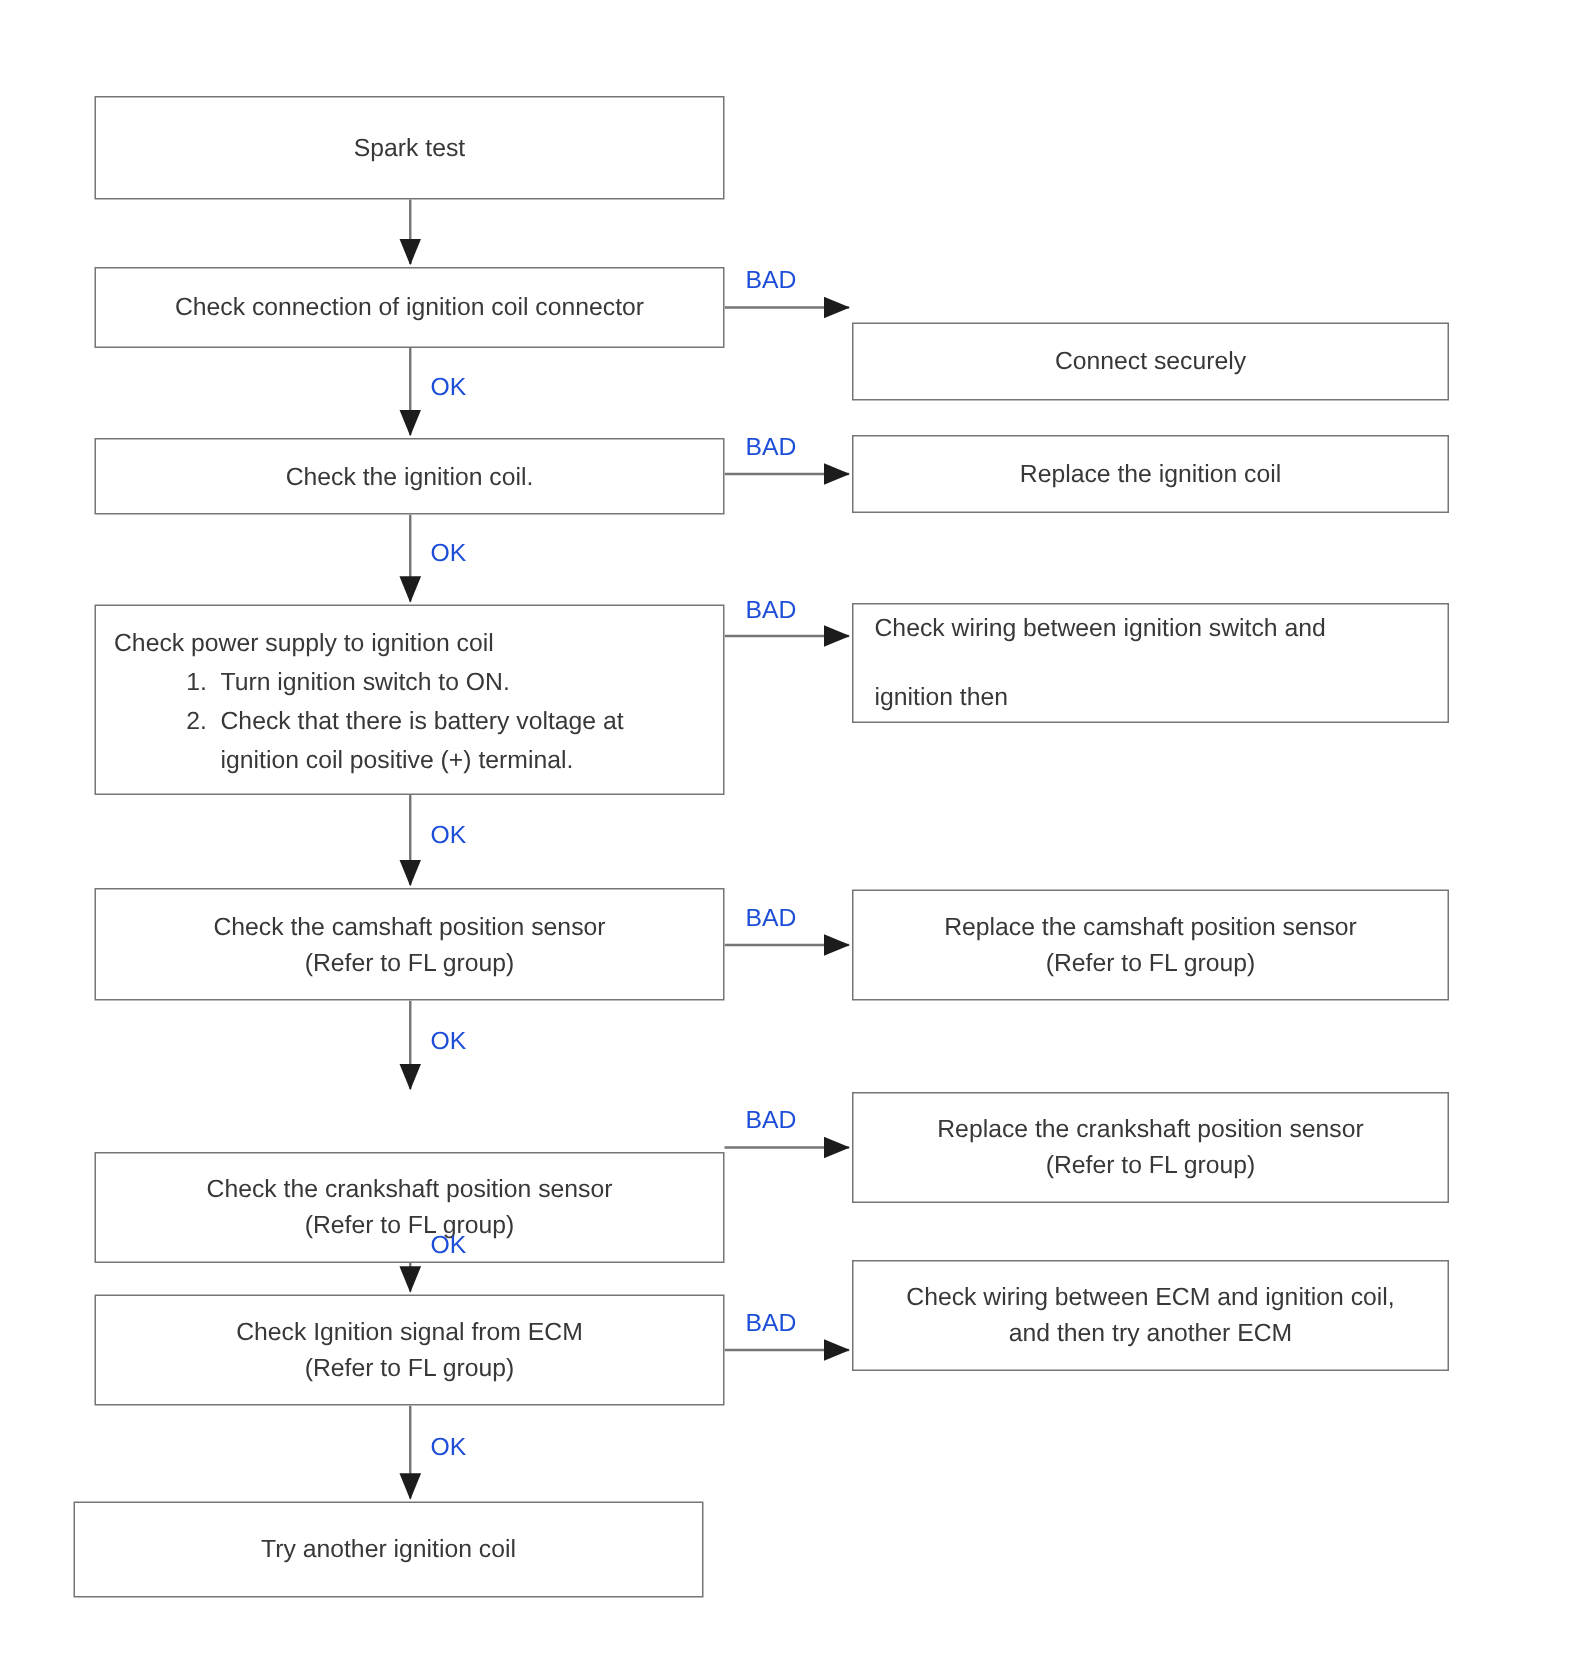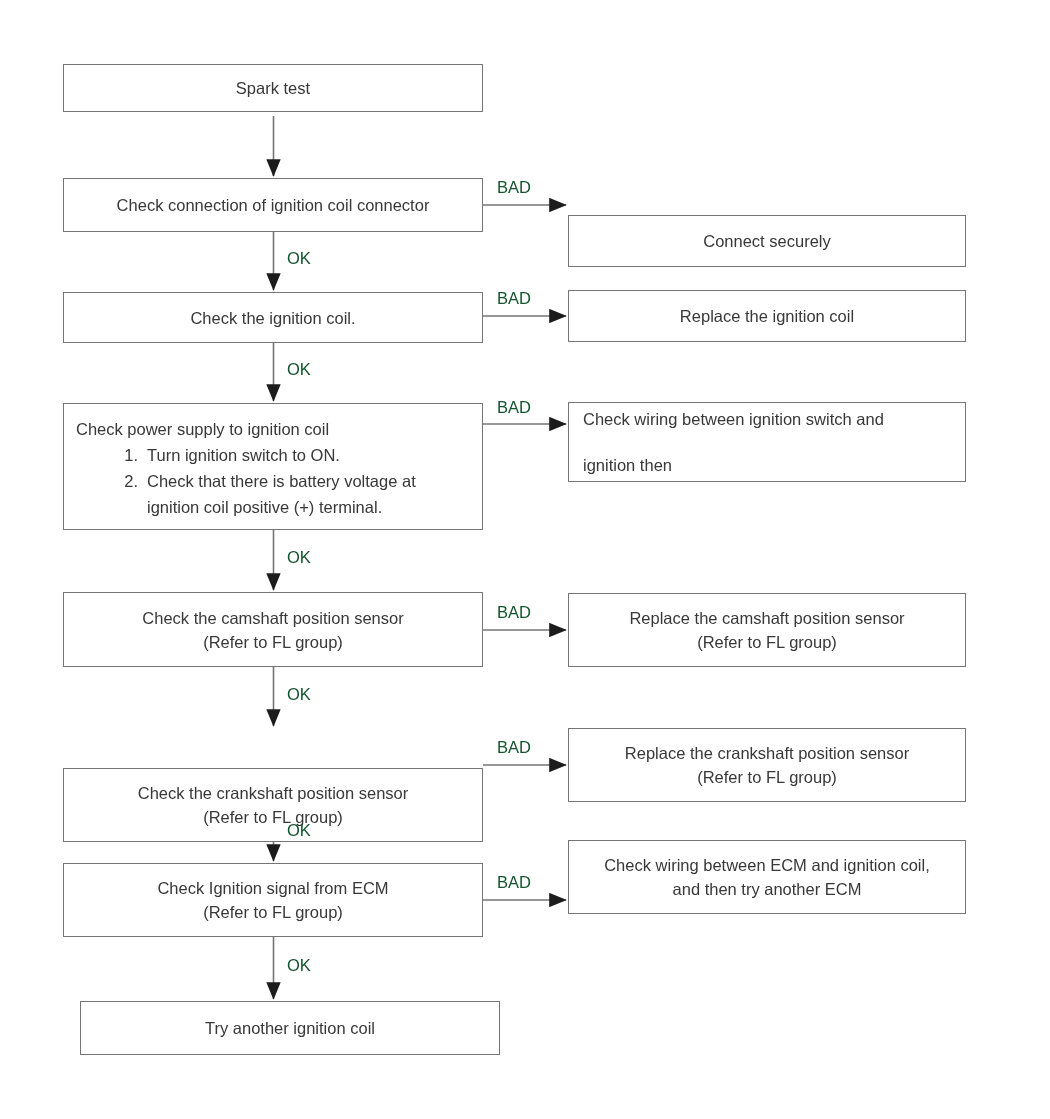--- a/index.html
+++ b/index.html
@@ -28,21 +28,21 @@
   }
   .box.align-left {
     align-items: flex-start;
     text-align: left;
     justify-content: flex-start;
   }
   .lbl {
     position: absolute;
     font-size: 16.5px;
     line-height: 16px;
-    color: #14532d;
+    color: #1d4ed8;
     white-space: nowrap;
   }
   .connectors {
     position: absolute;
     left: 0; top: 0;
     width: 1050px; height: 1119px;
   }
   
   .ps-box { padding: 12px 22px 10px 12px; line-height: 26px; }
   .ps-item { display: flex; margin-left: 44px; }
@@ -72,21 +72,21 @@
 
       <line x1="483" y1="205" x2="566" y2="205" marker-end="url(#ah)"></line>
       <line x1="483" y1="316" x2="566" y2="316" marker-end="url(#ah)"></line>
       <line x1="483" y1="424" x2="566" y2="424" marker-end="url(#ah)"></line>
       <line x1="483" y1="630" x2="566" y2="630" marker-end="url(#ah)"></line>
       <line x1="483" y1="765" x2="566" y2="765" marker-end="url(#ah)"></line>
       <line x1="483" y1="900" x2="566" y2="900" marker-end="url(#ah)"></line>
     </g>
   </svg>
 
-  <div class="box" style="left:63px; top:64px; width:420px; height:48px;">
+  <div class="box" style="left:63px; top:64px; width:420px; height:69px;">
     <div>Spark test</div>
   </div>
 
   <div class="box" style="left:63px; top:178px; width:420px; height:54px;">
     <div>Check connection of ignition coil connector</div>
   </div>
 
   <div class="box" style="left:63px; top:292px; width:420px; height:51px;">
     <div>Check the ignition coil.</div>
   </div>
@@ -114,21 +114,21 @@
   <div class="box" style="left:63px; top:768px; width:420px; height:74px;">
     <div>Check the crankshaft position sensor</div>
     <div>(Refer to FL group)</div>
   </div>
 
   <div class="box" style="left:63px; top:863px; width:420px; height:74px;">
     <div>Check Ignition signal from ECM</div>
     <div>(Refer to FL group)</div>
   </div>
 
-  <div class="box" style="left:80px; top:1001px; width:420px; height:54px;">
+  <div class="box" style="left:49px; top:1001px; width:420px; height:64px;">
     <div>Try another ignition coil</div>
   </div>
 
   <div class="box" style="left:568px; top:180px; width:398px; height:52px;margin-top:35px;">
     <div>Connect securely</div>
   </div>
 
   <div class="box" style="left:568px; top:290px; width:398px; height:52px;">
     <div>Replace the ignition coil</div>
   </div>

